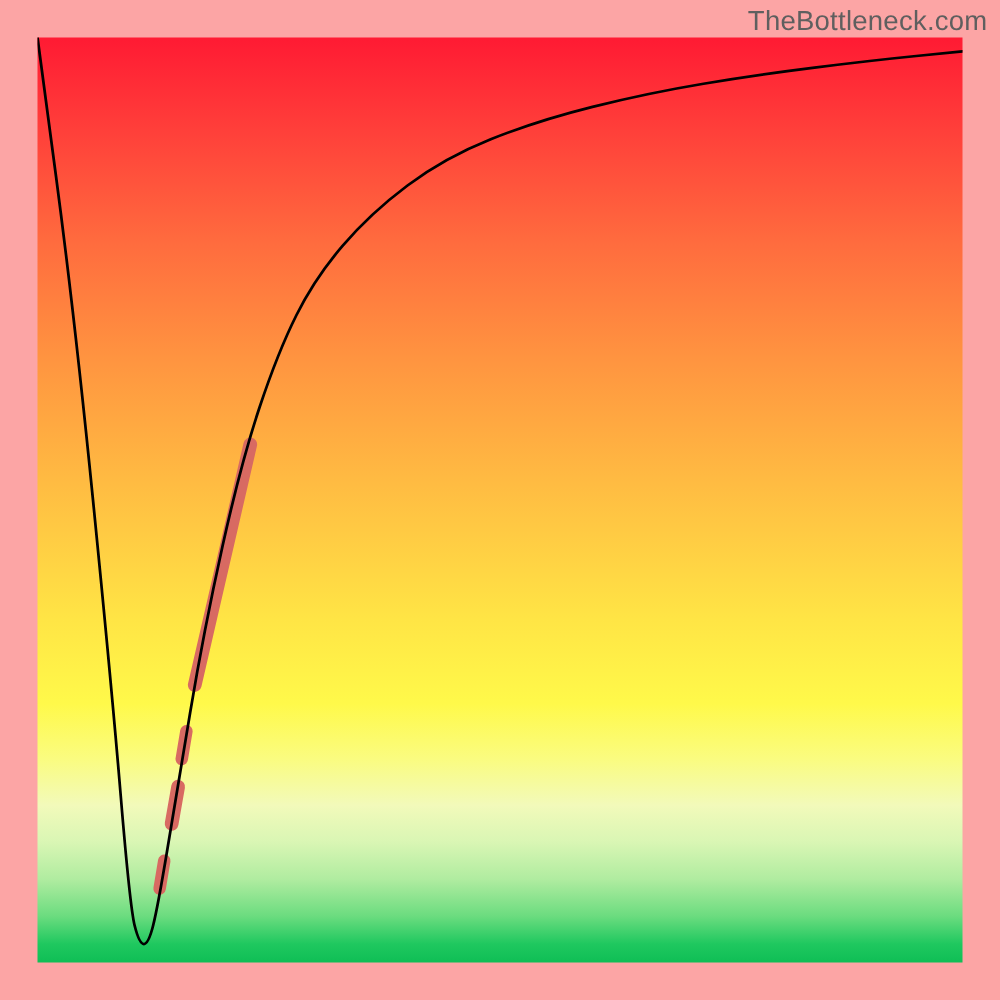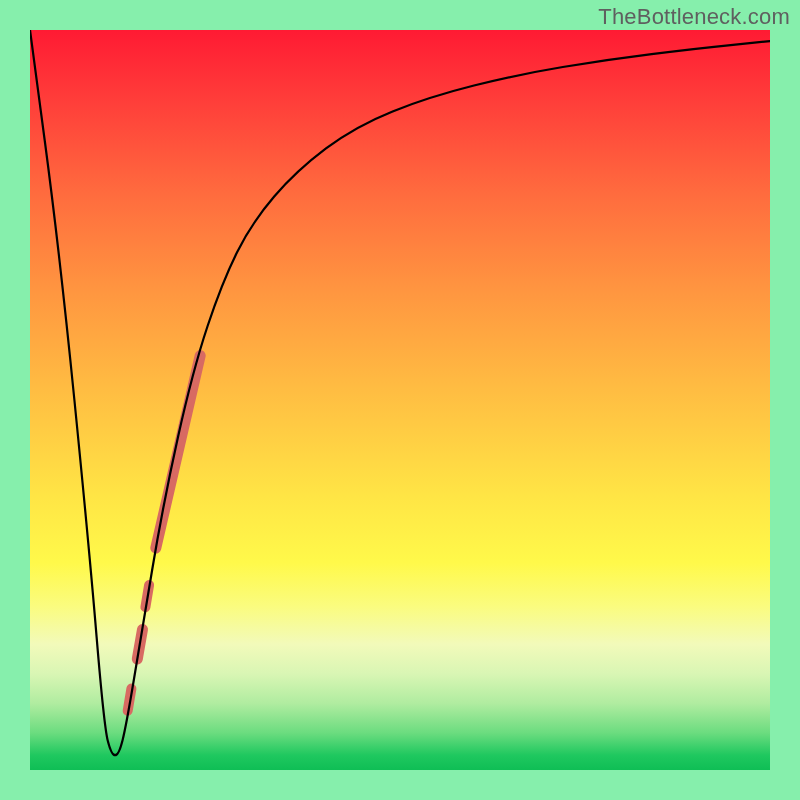--- a/index.html
+++ b/index.html
@@ -8,21 +8,21 @@
     width: 800px;
     height: 800px;
     overflow: hidden;
     background: #000;
     font-family: Arial, Helvetica, sans-serif;
   }
   .frame {
     position: relative;
     width: 800px;
     height: 800px;
-    background: #86efac;
+    background: #fca5a5;
   }
   .plot {
     position: absolute;
     left: 30px;
     top: 30px;
     width: 740px;
     height: 740px;
     background: linear-gradient(
       to bottom,
       #ff1a33 0%,

